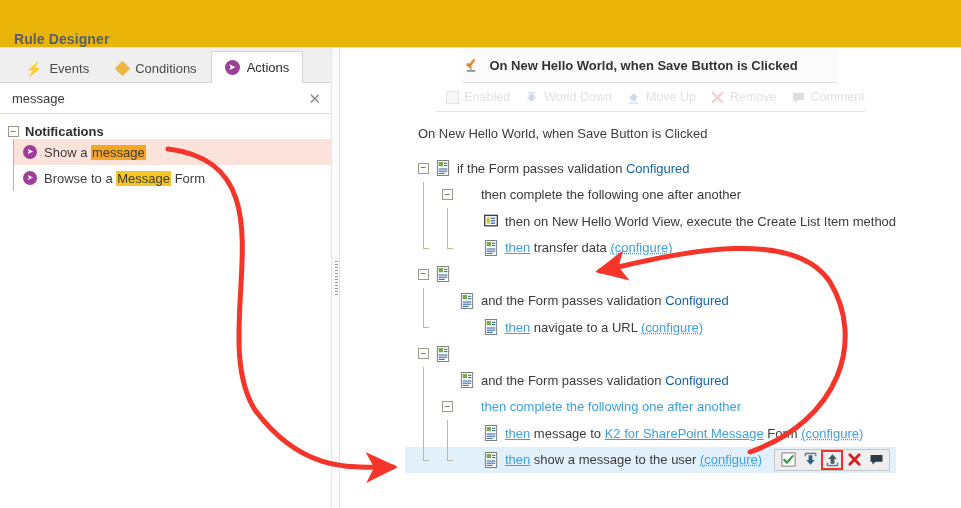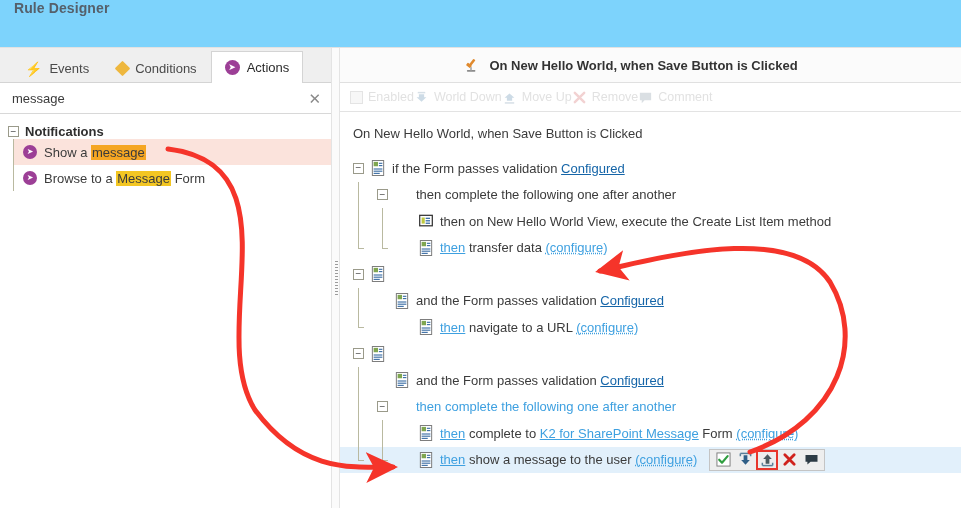--- a/index.html
+++ b/index.html
@@ -10,23 +10,23 @@
     font-size: 13px;
     color: #3b3b3b;
     background: #ffffff;
     overflow: hidden;
     position: relative;
   }
 
   
   .titlebar {
     height: 48px;
-    background: #7dd3fc;
+    background: #eab308;
     border-bottom: 1px solid #e2e2e2;
-    display: flex; align-items: flex-start;
+    display: flex; align-items: flex-end;
     padding-left: 14px;
   }
   .titlebar-text {
     font-size: 14px; font-weight: bold; color: #55606b;
     letter-spacing: .1px;
   }
 
   
   .split {
     position: absolute; top: 48px; left: 0; right: 0; bottom: 0;
@@ -128,36 +128,36 @@
     cursor: col-resize;
   }
   .grip {
     position: absolute; left: 3px; top: 50%; transform: translateY(-50%);
     width: 3px; height: 34px;
     background-image: repeating-linear-gradient(
       to bottom, #9b9b9b 0 1px, transparent 1px 3px);
   }
 
   
-  .right-panel { flex: 1; display: flex; flex-direction: column; background: #fff; position: relative; }
+  .right-panel { flex: 1; display: flex; flex-direction: column; background: #fff; position: relative; align-items: center; }
   .rule-header {
     height: 35px; background: #fbfbfb;
     border-bottom: 1px solid #e0e0e0;
     display: flex; align-items: center; justify-content: center;
     gap: 9px;
     padding-right: 40px;
   }
   .rule-header-title { font-size: 13px; font-weight: bold; color: #333; }
   .gavel { width: 17px; height: 17px; }
 
   .rule-toolbar {
     height: 29px;
     border-bottom: 1px solid #e3e3e3;
     display: flex; align-items: center;
-    padding-left: 10px;
+    gap: 14px; padding-left: 10px;
     background: #fff;
   }
   .tb-btn {
     display: flex; align-items: center; gap: 5px;
     font-size: 12.5px; color: #c9c9c9;
     opacity: .55; cursor: default; white-space: nowrap;
   }
   .tb-chk {
     width: 13px; height: 13px; border: 1px solid #cfcfcf; background: #f1f1f1;
     display: inline-block;
@@ -178,21 +178,21 @@
   .rexp {
     width: 11px; height: 11px; border: 1px solid #9a9a8a; background: #fff;
     display: inline-flex; align-items: center; justify-content: center;
     font-size: 10px; line-height: 1; color: #4a4a4a; margin-right: 7px;
     flex: 0 0 auto; cursor: pointer;
   }
   .rexp.ghost { border-color: transparent; background: transparent; cursor: default; }
   .ricon { width: 14px; height: 16px; margin-right: 7px; flex: 0 0 auto; }
   .rtext { color: #3b3b3b; }
   .rtext.blue { color: #3ea0e0; }
-  .lnk { color: #1565a8; text-decoration: underline; cursor: pointer; }
+  .lnk { color: #1565a8; cursor: pointer; }
   .lnk.sky { color: #3ea0e0; text-decoration: underline; }
   .lnk.dotted { color: #3ea0e0; text-decoration: underline dotted; }
 
   
   .vline { position: absolute; width: 1px; background: #b9b9a0; }
   .hline { position: absolute; height: 1px; background: #b9b9a0; }
 
   
   .row-tools {
     display: inline-flex; align-items: center; gap: 0;
@@ -464,21 +464,21 @@
               <svg class="ricon" viewBox="0 0 16 18">
     <rect x="1.5" y="0.5" width="13" height="17" fill="#fff" stroke="#6b6b6b"></rect>
     <rect x="3" y="2" width="5" height="5" fill="#7fa650"></rect>
     <rect x="9" y="3" width="4" height="1.3" fill="#3d6fa5"></rect>
     <rect x="9" y="5.6" width="4" height="1.3" fill="#3d6fa5"></rect>
     <rect x="3" y="9.5" width="10" height="1.3" fill="#3d6fa5"></rect>
     <rect x="3" y="12" width="10" height="1.3" fill="#3d6fa5"></rect>
     <rect x="3" y="14.5" width="7" height="1.3" fill="#3d6fa5"></rect>
   </svg>
             </span>
-            <span><span class="lnk sky">then</span><span class="rtext"> complete to </span><span class="lnk sky">K2 for SharePoint Message</span><span class="rtext"> Form </span><span class="lnk dotted">(configure)</span></span>
+            <span><span class="lnk sky">then</span><span class="rtext"> message to </span><span class="lnk sky">K2 for SharePoint Message</span><span class="rtext"> Form </span><span class="lnk dotted">(configure)</span></span>
           </div>
           <div class="rrow selected">
             <span style="display: inline-block; width: 61px;"></span>
             <span class="rexp ghost"></span>
             <span style="display: inline-flex;">
               <svg class="ricon" viewBox="0 0 16 18">
     <rect x="1.5" y="0.5" width="13" height="17" fill="#fff" stroke="#6b6b6b"></rect>
     <rect x="3" y="2" width="5" height="5" fill="#7fa650"></rect>
     <rect x="9" y="3" width="4" height="1.3" fill="#3d6fa5"></rect>
     <rect x="9" y="5.6" width="4" height="1.3" fill="#3d6fa5"></rect>

